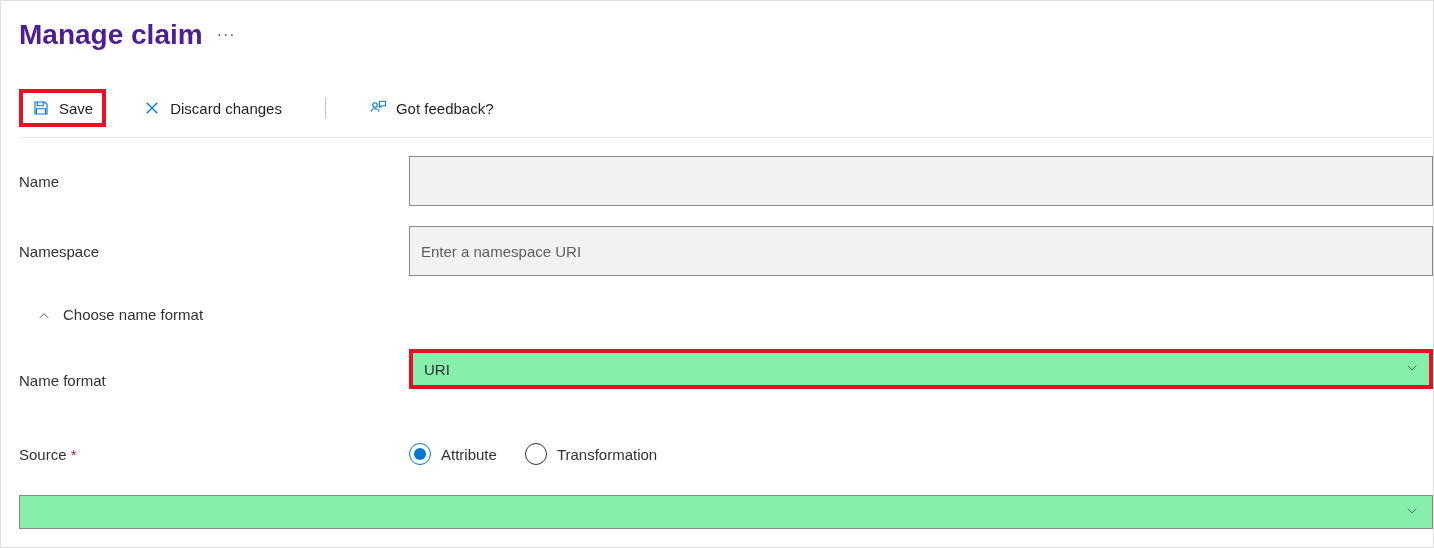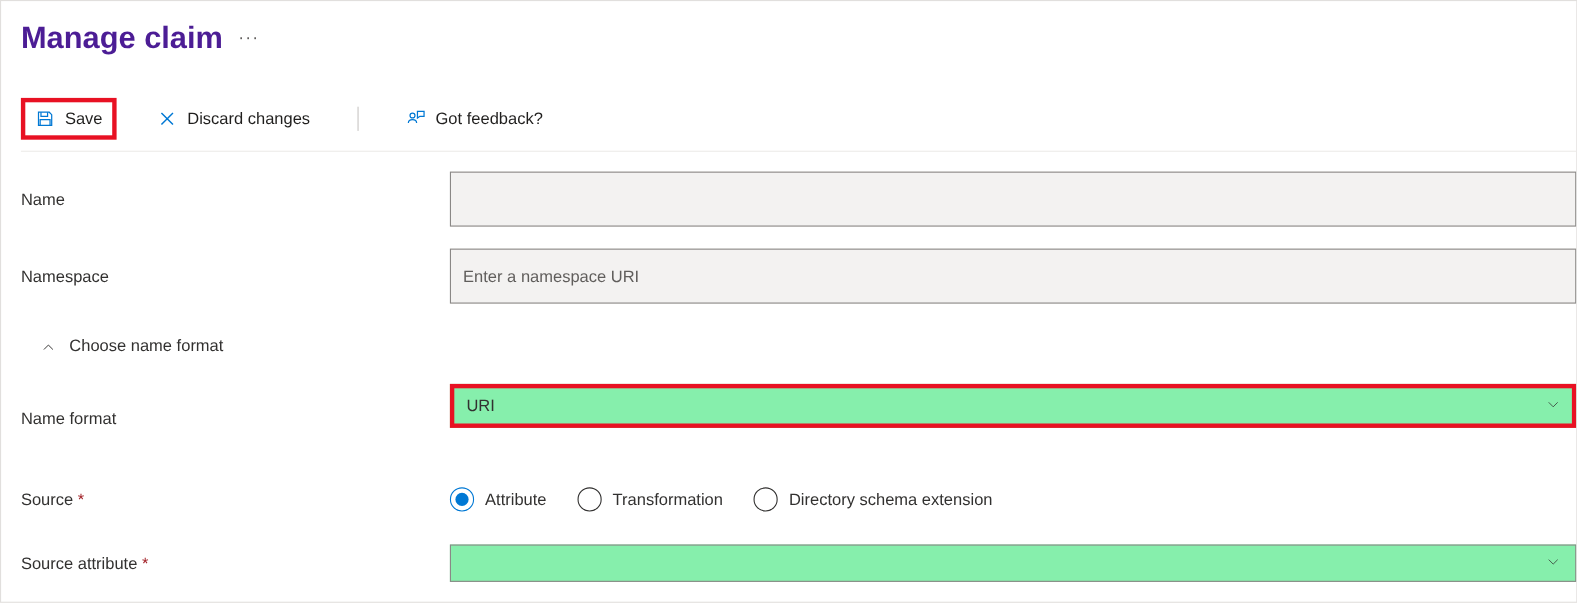--- a/index.html
+++ b/index.html
@@ -271,31 +271,24 @@
         <div class="radio-item">
           <span class="radio-circle selected">
               <span class="radio-dot"></span>
             </span>
           <span>Attribute</span>
         </div>
         <div class="radio-item">
           <span class="radio-circle"></span>
           <span>Transformation</span>
         </div>
-        <div class="radio-item">
-          <span class="radio-circle"></span>
-          <span>Directory schema extension</span>
-        </div>
       </div>
     </div>
 
     <div class="form-row">
-      <label class="form-label">
-        <span>Source attribute</span> <span class="required">*</span>
-      </label>
       <div class="select-wrap">
         <div class="select-box plain">
           <span></span>
         </div>
         <span class="select-chevron">
           <svg viewBox="0 0 24 24">
               <path d="M5 9 L12 16 L19 9"></path>
             </svg>
         </span>
       </div>

